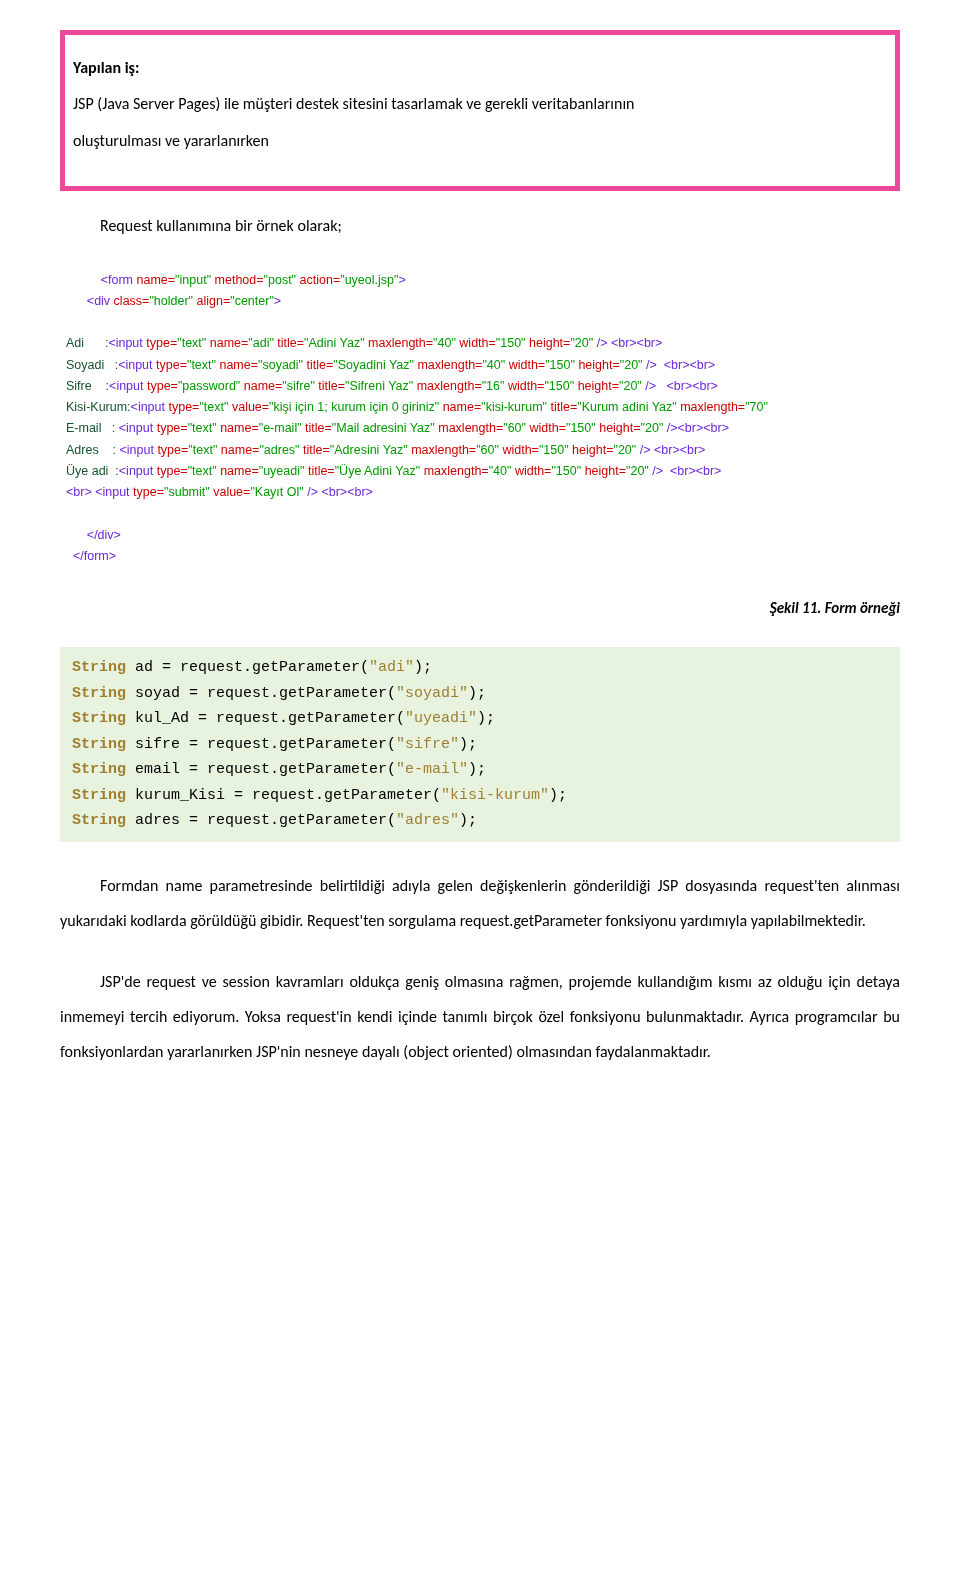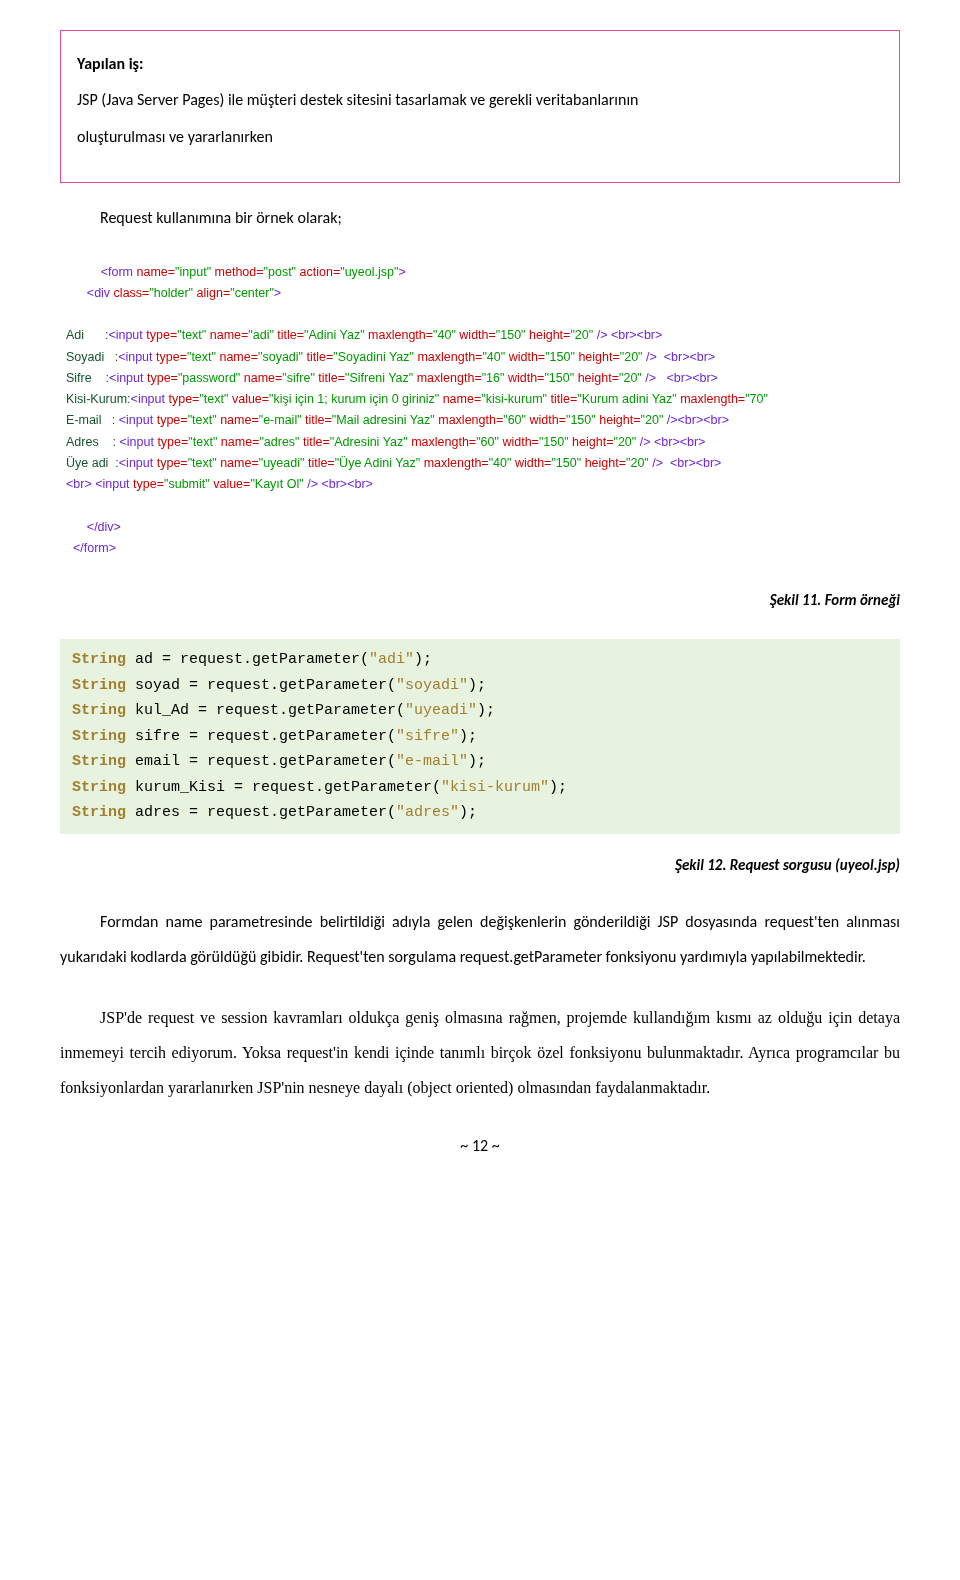--- a/index.html
+++ b/index.html
@@ -8,22 +8,22 @@
     background: #fff;
     font-family: Calibri, Arial, sans-serif;
     width: 960px;
   }
   .page {
     width: 960px;
     box-sizing: border-box;
     padding: 30px 60px 20px 60px;
   }
   .boxed {
-    border: 1px solid #ec4899;
-    padding: 12px 16px 24px 16px;
+    border: 5px solid #ec4899;
+    padding: 12px 16px 24px 8px;
     margin-bottom: 20px;
   }
   .bold { font-weight: bold; }
   .para { font-size: 16px; line-height: 1.9; margin: 6px 0; }
   .code-block {
     font-family: Tahoma, Verdana, sans-serif;
     font-size: 12.5px;
     white-space: pre;
     background: #fff;
     padding: 10px 6px;
@@ -97,20 +97,18 @@
 
   <div class="java-block" id="code2"><span class="jtype">String</span> ad = request.getParameter(<span class="jstr">"adi"</span>);
 <span class="jtype">String</span> soyad = request.getParameter(<span class="jstr">"soyadi"</span>);
 <span class="jtype">String</span> kul_Ad = request.getParameter(<span class="jstr">"uyeadi"</span>);
 <span class="jtype">String</span> sifre = request.getParameter(<span class="jstr">"sifre"</span>);
 <span class="jtype">String</span> email = request.getParameter(<span class="jstr">"e-mail"</span>);
 <span class="jtype">String</span> kurum_Kisi = request.getParameter(<span class="jstr">"kisi-kurum"</span>);
 <span class="jtype">String</span> adres = request.getParameter(<span class="jstr">"adres"</span>);
 </div>
 
-  <div class="caption">Şekil 12. Request sorgusu (uyeol.jsp)</div>
 
   <div class="body-text" style="text-indent:40px;">Formdan name parametresinde belirtildiği adıyla gelen değişkenlerin gönderildiği JSP dosyasında request'ten alınması yukarıdaki kodlarda görüldüğü gibidir. Request'ten sorgulama request.getParameter fonksiyonu yardımıyla yapılabilmektedir.</div>
 
-  <div class="body-text" style="text-indent:40px;font-family:Liberation Serif, serif;">JSP'de request ve session kavramları oldukça geniş olmasına rağmen, projemde kullandığım kısmı az olduğu için detaya inmemeyi tercih ediyorum. Yoksa request'in kendi içinde tanımlı birçok özel fonksiyonu bulunmaktadır. Ayrıca programcılar bu fonksiyonlardan yararlanırken JSP'nin nesneye dayalı (object oriented) olmasından faydalanmaktadır.</div>
+  <div class="body-text" style="text-indent:40px;">JSP'de request ve session kavramları oldukça geniş olmasına rağmen, projemde kullandığım kısmı az olduğu için detaya inmemeyi tercih ediyorum. Yoksa request'in kendi içinde tanımlı birçok özel fonksiyonu bulunmaktadır. Ayrıca programcılar bu fonksiyonlardan yararlanırken JSP'nin nesneye dayalı (object oriented) olmasından faydalanmaktadır.</div>
 
-  <div class="pagenum">~ 12 ~</div>
 </div>
 
 </body></html>

